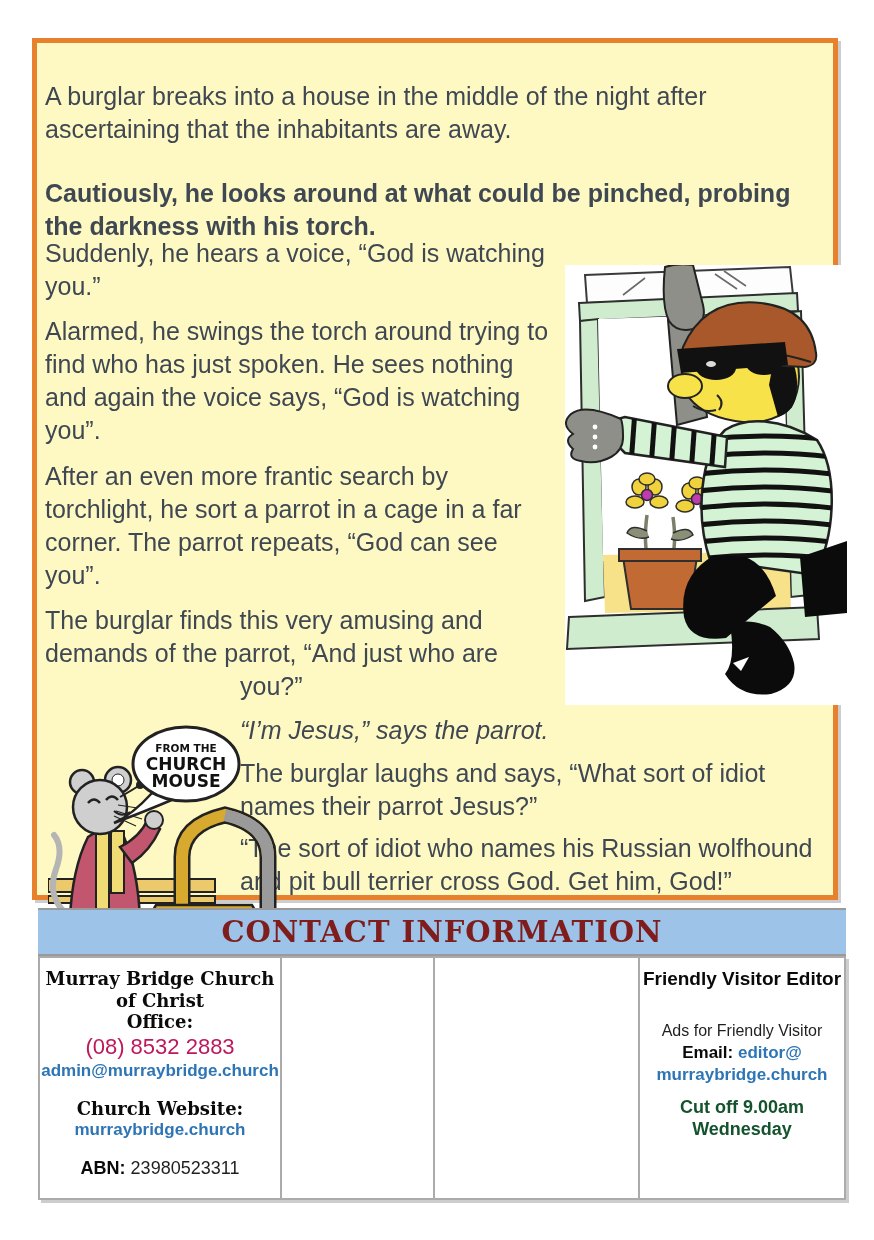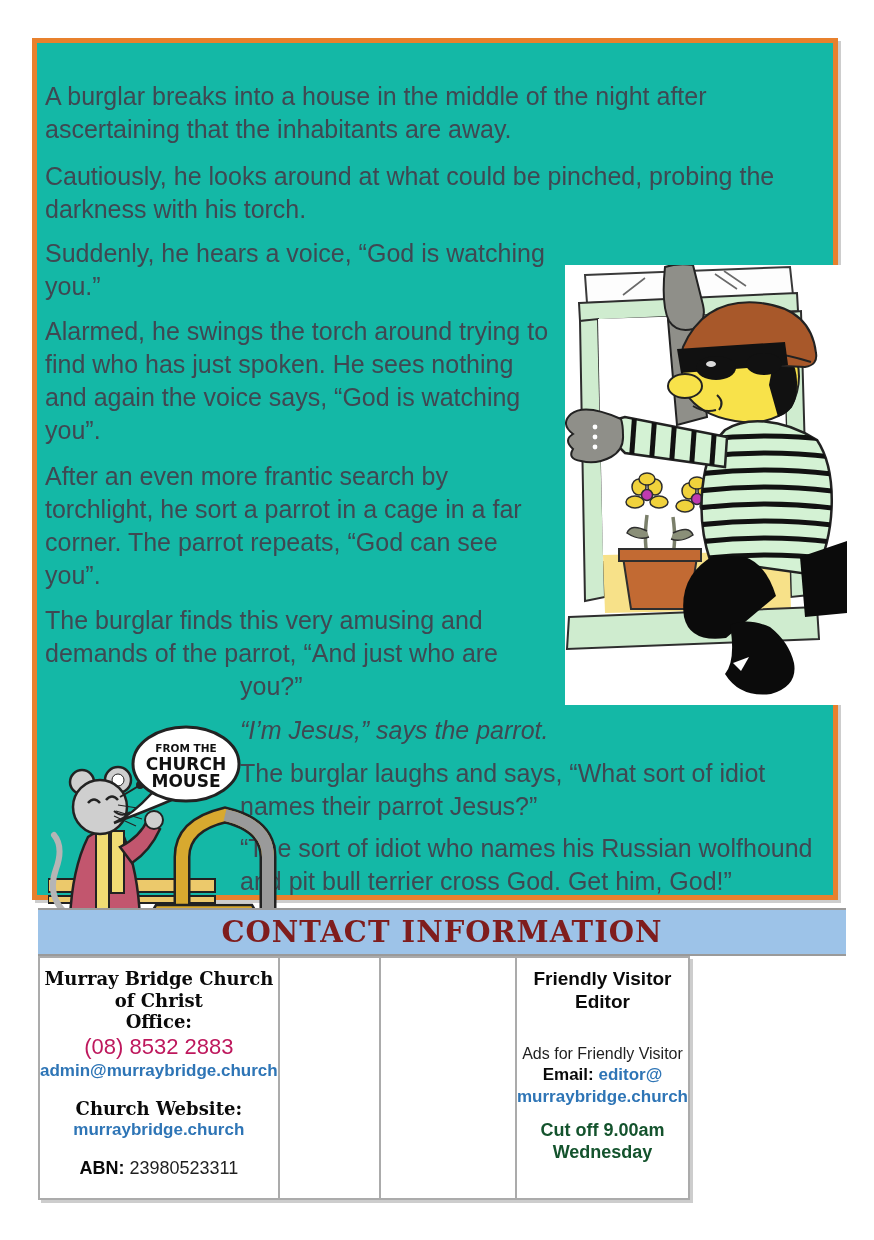--- a/index.html
+++ b/index.html
@@ -1,25 +1,25 @@
 <!DOCTYPE html>
 <html><head>
 <meta charset="utf-8">
 <style>
   html,body{margin:0;padding:0;background:#ffffff;}
   body{width:874px;height:1240px;position:relative;overflow:hidden;
        font-family:"Liberation Sans",sans-serif;}
 
   
   .story-box{position:absolute;left:32px;top:38px;width:796px;height:852px;
-             border:5px solid #E8812D;background:#14b8a6;
+             border:5px solid #E8812D;background:#fef9c3;
              box-shadow:3px 3px 0 #cdcdcd;}
   .para{position:absolute;font-size:25px;line-height:33px;color:#3F4852;}
   .p1{left:8px;top:37px;width:700px;}
-  .p2{left:8px;top:117px;width:775px;}
+  .p2{left:8px;top:134px;width:775px;font-weight:bold;}
   .p3{left:8px;top:194px;width:505px;}
   .p4{left:8px;top:272px;width:510px;}
   .p5{left:8px;top:417px;width:512px;}
   .p6{left:8px;top:561px;width:470px;}
   .p6t{left:203px;top:627px;width:300px;}
   .p7{left:203px;top:671px;width:420px;font-style:italic;}
   .p8{left:203px;top:714px;width:565px;}
   .p9{left:203px;top:789px;width:595px;}
 
   .burglar-wrap{position:absolute;left:528px;top:222px;width:282px;height:440px;
@@ -27,21 +27,21 @@
   .mouse-wrap{position:absolute;left:11px;top:676px;width:244px;height:212px;}
 
   
   .contact-bar{position:absolute;left:38px;top:908px;width:808px;height:48px;
                box-sizing:border-box;background:#9DC3E8;
                border-top:2px solid #9a9a9a;border-bottom:2px solid #9a9a9a;
                display:flex;align-items:center;justify-content:center;}
   .contact-bar h1{margin:0;font-family:"DejaVu Serif",serif;font-weight:900;
                   font-size:29px;letter-spacing:1px;color:#7f1d1d;}
 
-  .contact-table{position:absolute;left:38px;top:956px;width:652px;height:244px;
+  .contact-table{position:absolute;left:38px;top:956px;width:808px;height:244px;
                  box-sizing:border-box;display:flex;background:#fff;
                  border:2px solid #ababab;box-shadow:3px 3px 0 #cdcdcd;}
   .cell{box-sizing:border-box;border-right:2px solid #ababab;height:100%;
         text-align:center;padding-top:10px;}
   .cell:last-child{border-right:none;}
   .c1{width:242px;}
   .c2{width:153px;}
   .c3{width:205px;}
   .c4{flex:1;}
 

